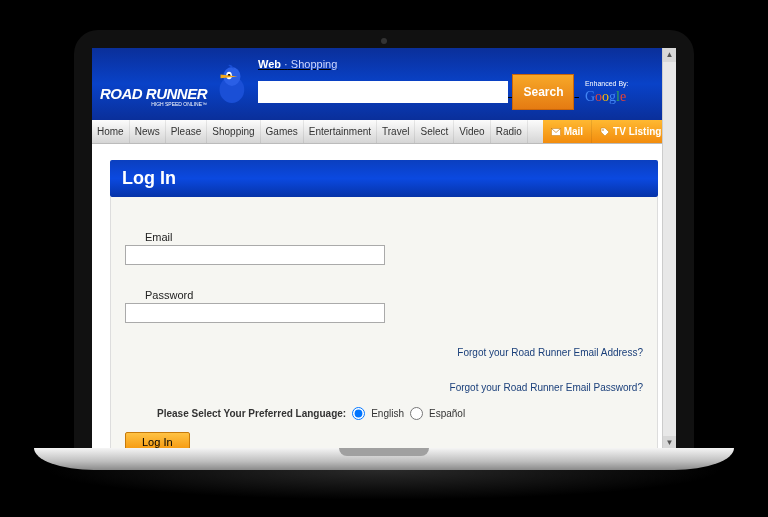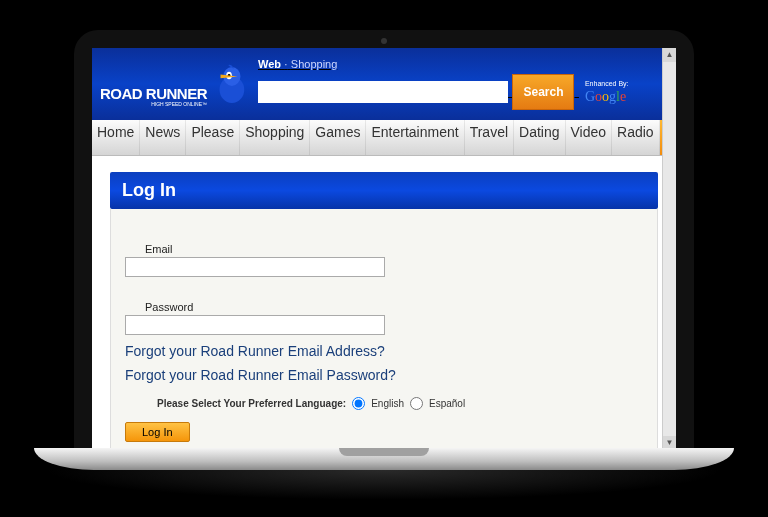--- a/index.html
+++ b/index.html
@@ -68,20 +68,21 @@
 }
 .logo-block {
   display: flex;
   align-items: center;
   width: 150px;
 }
 .logo-text {
   color: #fff;
   font-size: 15px;
   font-weight: bold;
+  font-style: italic;
   letter-spacing: -0.5px;
   line-height: 0.9;
   margin-top: 26px;
 }
 .logo-sub {
   color: #fff;
   font-size: 5px;
   text-align: right;
   display: block;
 }
@@ -132,24 +133,24 @@
 .enhanced-lbl { font-size: 7px; }
 .google-logo { font-size: 14px; font-family: Georgia, serif; }
 .google-logo .g1 { color: #4285F4; }
 .google-logo .g2 { color: #EA4335; }
 .google-logo .g3 { color: #FBBC05; }
 .google-logo .g4 { color: #4285F4; }
 .google-logo .g5 { color: #34A853; }
 .google-logo .g6 { color: #EA4335; }
 .navbar {
   display: flex;
-  height: 36px;
+  height: 24px;
   background: linear-gradient(#fcfcfc, #d5d5d5);
   border-bottom: 1px solid #bbb;
-  font-size: 14px;
+  font-size: 10px;
 }
 .nav-item {
   padding: 0 5px;
   line-height: 24px;
   color: #333;
   cursor: pointer;
   border-right: 1px solid rgba(0,0,0,0.08);
 }
 .nav-spacer { flex: 1; }
 .nav-item.orange {
@@ -190,23 +191,24 @@
 }
 .text-field {
   width: 260px;
   height: 20px;
   border: 1px solid #aaa;
   font-size: 12px;
   padding: 0 4px;
 }
 .link {
   color: #1a3f7a;
-  font-size: 14px;
-  margin-top: 8px;
+  font-size: 10px;
+  margin-top: 24px;
   cursor: pointer;
+  text-align: right;
 }
 .lang-row {
   margin-top: 14px;
   font-size: 10px;
   display: flex;
   align-items: center;
   gap: 6px;
 }
 .lang-row label { font-weight: bold; padding-left: 32px; }
 .login-btn {
@@ -286,21 +288,21 @@
     </div>
 
     <div class="navbar">
       <div class="nav-item">Home</div>
       <div class="nav-item">News</div>
       <div class="nav-item">Please</div>
       <div class="nav-item">Shopping</div>
       <div class="nav-item">Games</div>
       <div class="nav-item">Entertainment</div>
       <div class="nav-item">Travel</div>
-      <div class="nav-item">Dating</div>
+      <div class="nav-item">Select</div>
       <div class="nav-item">Video</div>
       <div class="nav-item">Radio</div>
       <div class="nav-spacer"></div>
       <div class="nav-item orange">
         <svg class="icon-small" viewBox="0 0 10 10">
             <rect x="0.5" y="1.5" width="9" height="7" fill="#fff" stroke="#c77a0a" stroke-width="0.5"></rect>
             <path d="M0.5 1.5 L5 5.5 L9.5 1.5" fill="none" stroke="#c77a0a" stroke-width="0.7"></path>
           </svg>
         <span>Mail</span>
       </div>

